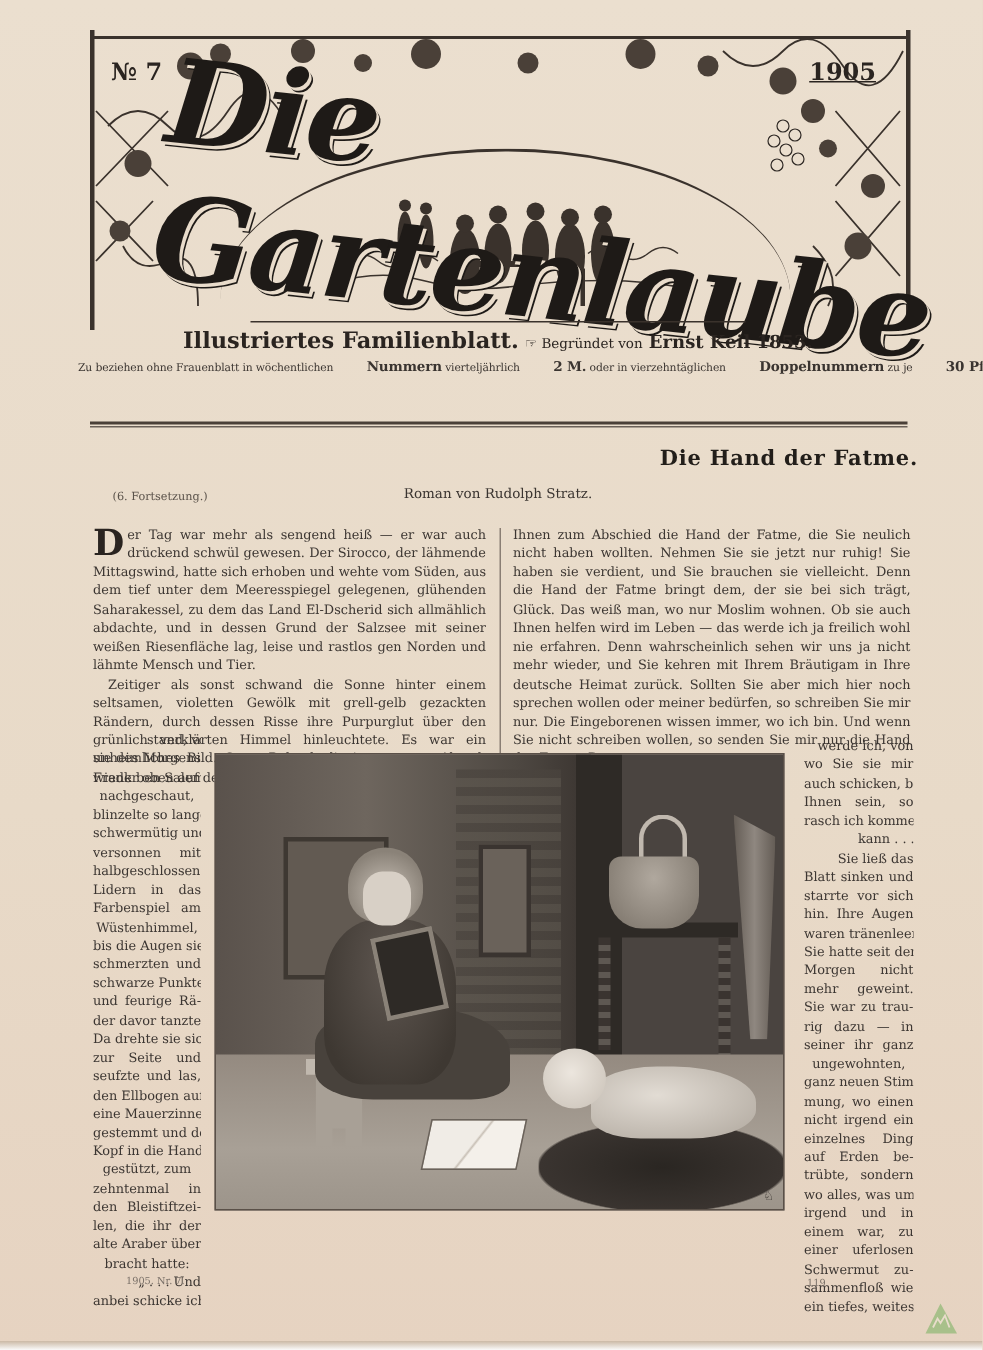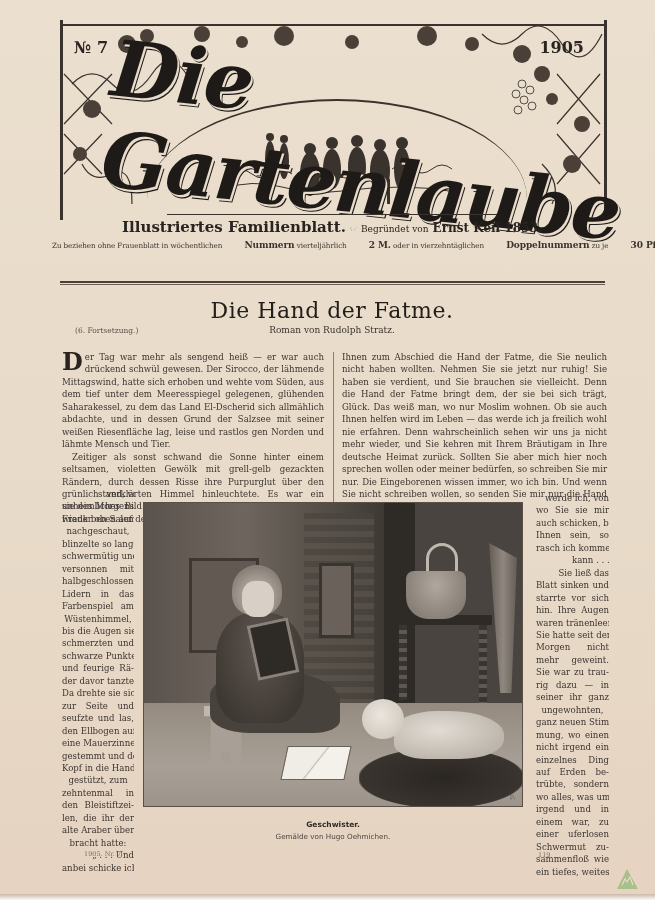--- a/index.html
+++ b/index.html
@@ -17,21 +17,21 @@
   .page-bottom-edge {
     position: absolute; left: 0; bottom: 0; width: 655px; height: 6px;
     background: linear-gradient(180deg, #cbb9a5, #fafafa);
   }
   
   .masthead { position: absolute; left: 52px; top: 14px; width: 560px; height: 200px; }
   .mh-frame-top { position: absolute; left: 8px; top: 10px; width: 545px; height: 2px; background: #3a322c; }
   .mh-post-l { position: absolute; left: 8px; top: 6px; width: 3px; height: 200px; background: #3a322c; }
   .mh-post-r { position: absolute; right: 5px; top: 6px; width: 3px; height: 200px; background: #3a322c; }
   .mh-number { position: absolute; left: 22px; top: 24px; font-family: "DejaVu Serif", serif; font-weight: bold; font-size: 16px; color: #2a2420; }
-  .mh-year { position: absolute; right: 28px; top: 24px; font-family: "DejaVu Serif", serif; font-weight: bold; font-size: 16px; color: #2a2420; }
+  .mh-year { position: absolute; right: 28px; top: 24px; font-family: "DejaVu Serif", serif; font-weight: bold; font-size: 16px; color: #2a2420; text-decoration: underline; }
   .mh-title {
     position: absolute; left: 55px; top: 8px; width: 470px;
     font-family: "DejaVu Serif", serif; font-weight: bold; font-style: italic;
     font-size: 78px; letter-spacing: -2px; color: #1e1a17;
     text-shadow: 2px 2px 0 #e9dccb, 3px 3px 0 #1e1a17;
     transform: rotate(6deg); transform-origin: 0 50%;
   }
   .mh-arch {
     position: absolute; left: 95px; top: 85px; width: 380px; height: 200px;
     border-top: 2px solid #3a322c; border-radius: 50% 50% 0 0;
@@ -43,21 +43,21 @@
   .sub { position: absolute; left: 52px; top: 218px; width: 560px; text-align: center; }
   .sub-line1 { font-size: 13px; color: #2a2420; white-space: nowrap; }
   .sub-line1 .big { font-weight: bold; font-size: 15px; }
   .sub-line1 .mid { font-weight: bold; font-size: 12px; }
   .sub-line1 .sm { font-size: 9px; }
   .sub-line2, .sub-line3 { font-size: 7.2px; color: #3a3430; white-space: nowrap; margin-top: 4px; letter-spacing: -0.1px; }
   .sub b { font-size: 9px; margin-left: 20px; }
   .rule-double { position: absolute; left: 60px; top: 281px; width: 545px; height: 4px; border-top: 2px solid #4a4038; border-bottom: 1px solid #6a6058; }
 
   
-  .story-title { position: absolute; left: 52px; top: 298px; width: 560px; text-align: center; font-weight: normal; font-size: 22px; color: #221e1a; letter-spacing: 0.5px; }
+  .story-title { position: absolute; left: 52px; top: 298px; width: 560px; text-align: right; font-weight: bold; font-size: 14px; color: #221e1a; letter-spacing: 0.5px; }
   .story-sub { position: absolute; left: 52px; top: 325px; width: 560px; text-align: center; font-size: 9px; color: #3a3430; }
   .installment { position: absolute; left: 75px; top: 326px; font-size: 7.5px; color: #5a524a; }
 
   
   .col { position: absolute; font-size: 8.6px; line-height: 12.45px; color: #3c3632; text-align: justify; }
   .col p { text-indent: 0; }
   .col-left-top { left: 62px; top: 351px; width: 262px; }
   .col-right-top { left: 342px; top: 351px; width: 265px; }
   .col-divider { position: absolute; left: 333px; top: 352px; width: 1px; height: 150px; background: #8a7e74; }
   .dropcap { float: left; font-size: 24px; line-height: 20px; font-weight: bold; margin: 1px 2px 0 0; color: #2a2420; }
@@ -305,24 +305,20 @@
     <div class="p-girl-body"></div>
     <div class="p-girl-hair"></div>
     <div class="p-girl-face"></div>
     <div class="p-slate"></div>
     <div class="p-baby-body"></div>
     <div class="p-baby-head"></div>
     <div class="p-book"></div>
     <div class="p-sig">♘</div>
   </div>
 
-  <div class="caption">
-    <div class="cap-title">Geschwister.</div>
-    <div class="cap-sub">Gemälde von Hugo Oehmichen.</div>
-  </div>
 
   <div class="footer-left">1905. Nr. 7.</div>
   <div class="footer-right">119</div>
 
   <svg class="library-logo" viewBox="0 0 26 26">
     <path d="M3 24 L13 4 L24 24 Z" fill="#a8c08a"></path>
     <path d="M8 20 l3 -6 l2 3 l3 -5 l3 8" fill="none" stroke="#e9dccb" stroke-width="1.2"></path>
   </svg>
 
   <div class="page-bottom-edge"></div>

